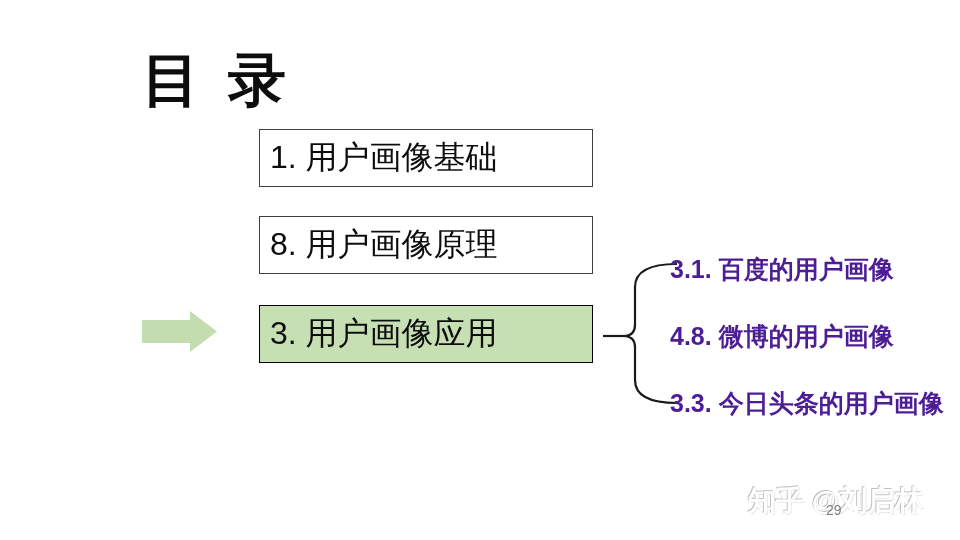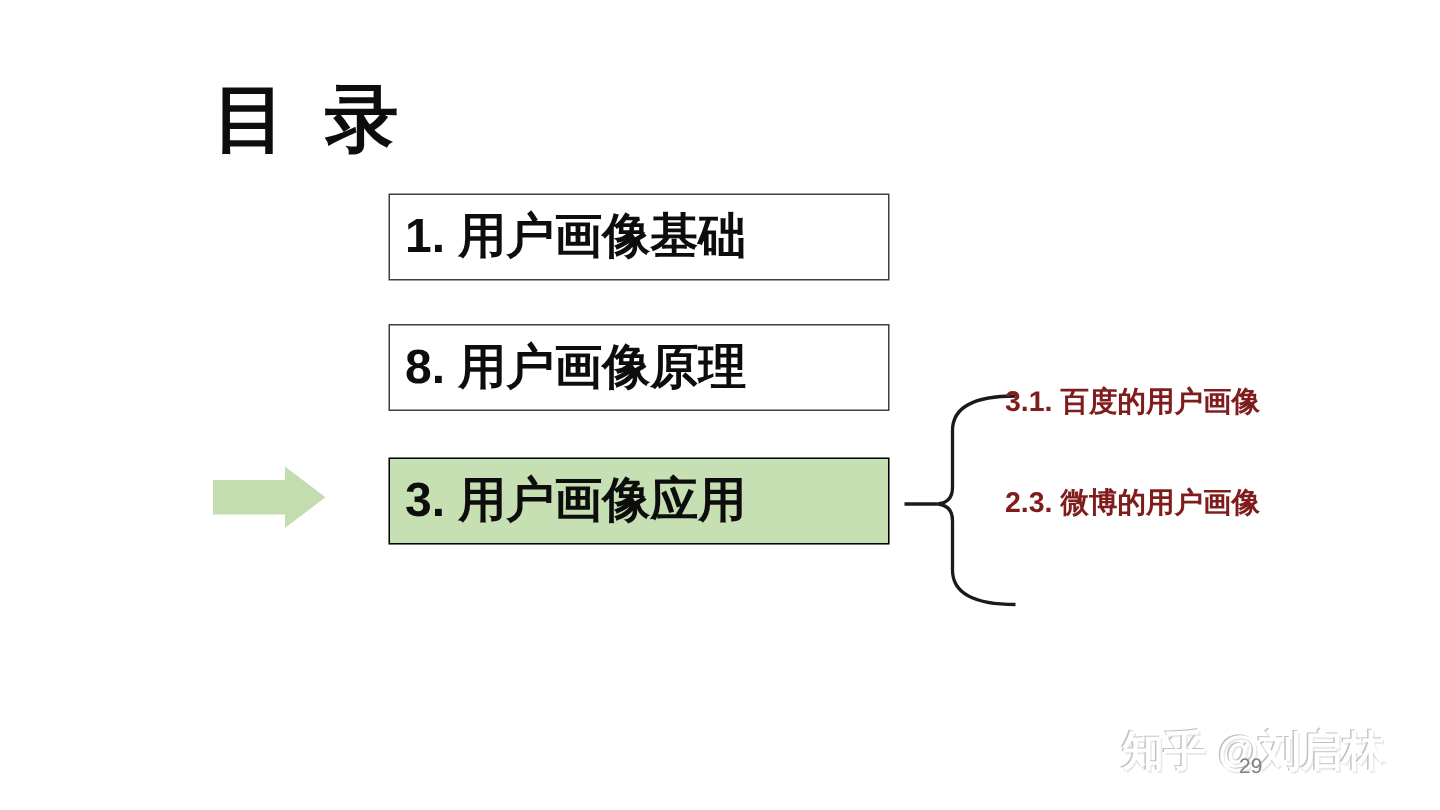--- a/index.html
+++ b/index.html
@@ -2,37 +2,37 @@
 <html style="--green: #c6e0b4;"><head>
 <meta charset="utf-8">
 <style>
   html,body{margin:0;padding:0;background:#ffffff;}
   .stage{
     position:relative;width:960px;height:540px;background:#ffffff;overflow:hidden;
     font-family:"Liberation Sans","DejaVu Sans",sans-serif;color:#000;
   }
   .title{
     position:absolute;left:142px;top:54px;margin:0;
-    font-size:49px;font-weight:bold;letter-spacing:6px;line-height:52px;color:#0d0d0d;
+    font-size:58px;font-weight:bold;letter-spacing:6px;line-height:52px;color:#0d0d0d;
   }
   .box{
     position:absolute;left:259px;width:334px;height:58px;box-sizing:border-box;
     background:#ffffff;border:1.4px solid #3f3f3f;
     display:flex;align-items:center;padding-left:10px;
-    font-size:32px;font-weight:bold;color:#0d0d0d;white-space:nowrap;
+    font-size:32px;font-weight:normal;color:#0d0d0d;white-space:nowrap;
   }
   .box.highlight{
     background:var(--green,#c6e0b4);border:1px solid #000000;
   }
   .box1{top:129px}.box2{top:216px}.box3{top:305px}.box4{top:391px}
   .arrow{position:absolute;left:142px;top:310px;width:76px;height:43px;}
   .brace{position:absolute;left:593px;top:253px;width:100px;height:162px;}
   .subitem{
     position:absolute;left:670px;height:28px;line-height:28px;
-    font-size:19px;font-weight:bold;color:#7f1d1d;white-space:nowrap;
+    font-size:25px;font-weight:bold;color:#4c1d95;white-space:nowrap;
   }
   .sub1{top:255px}.sub2{top:322px}.sub3{top:389px}
   .watermark{
     position:absolute;left:748px;top:482px;width:212px;
     font-size:28px;font-weight:bold;color:#ffffff;white-space:nowrap;
     text-shadow:-1px -1px 0 #c2c2c2, 1px 1px 0 #e9e9e9;
   }
   .pagenum{
     position:absolute;left:826px;top:502px;
     font-size:14px;color:#808080;line-height:16px;
@@ -63,18 +63,19 @@
   </svg>
 
   <svg class="brace" viewBox="0 0 100 162" xmlns="http://www.w3.org/2000/svg">
     <g fill="none" stroke="#1a1a1a" stroke-width="2.2">
       <path d="M 10 83 L 32 83"></path>
       <path d="M 84 11 Q 42 11, 42 34 L 42 72 Q 42 82, 32 83 Q 42 84, 42 94 L 42 127 Q 42 150, 84 150"></path>
     </g>
   </svg>
 
   <div class="subitem sub1">3.1. 百度的用户画像</div>
-  <div class="subitem sub2">2.3. 微博的用户画像</div>
+  <div class="subitem sub2">4.8. 微博的用户画像</div>
+  <div class="subitem sub3">3.3. 今日头条的用户画像</div>
 
   <div class="watermark">知乎 @刘启林</div>
   <div class="pagenum">29</div>
 
 </div>
 
 </body></html>

